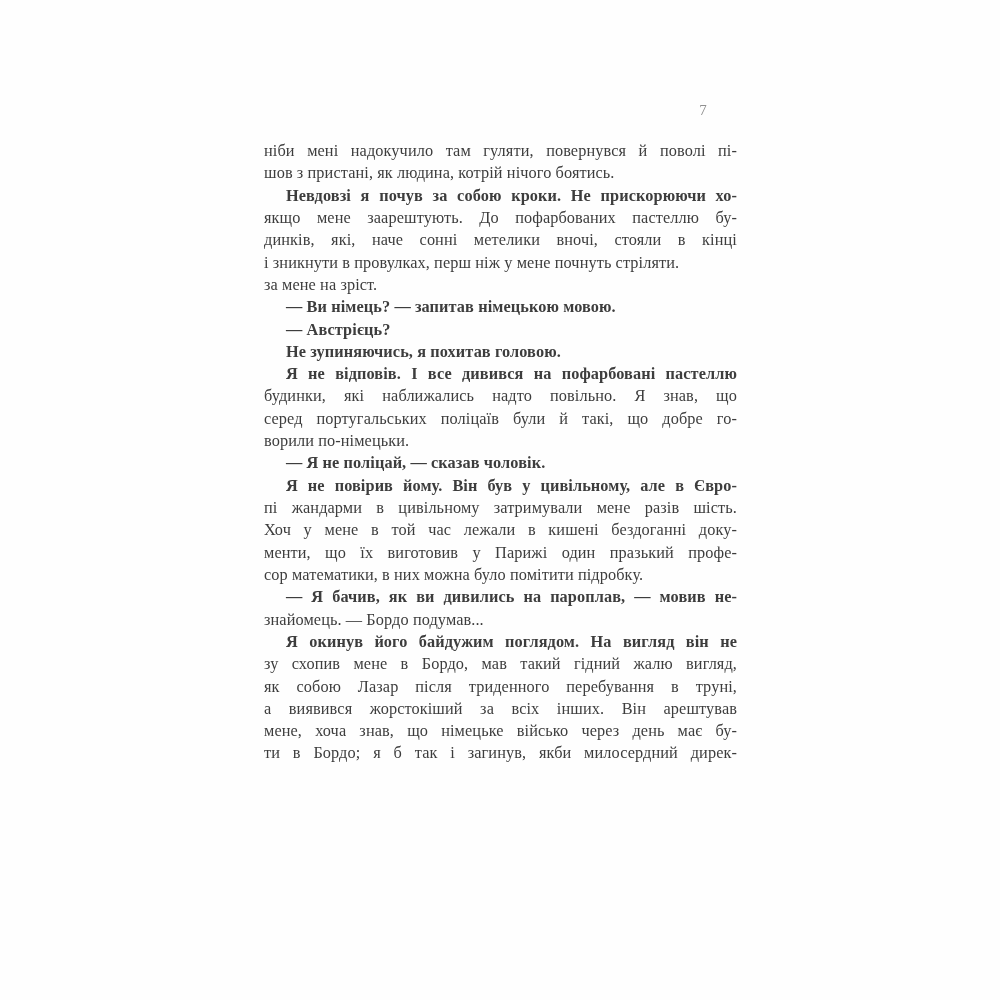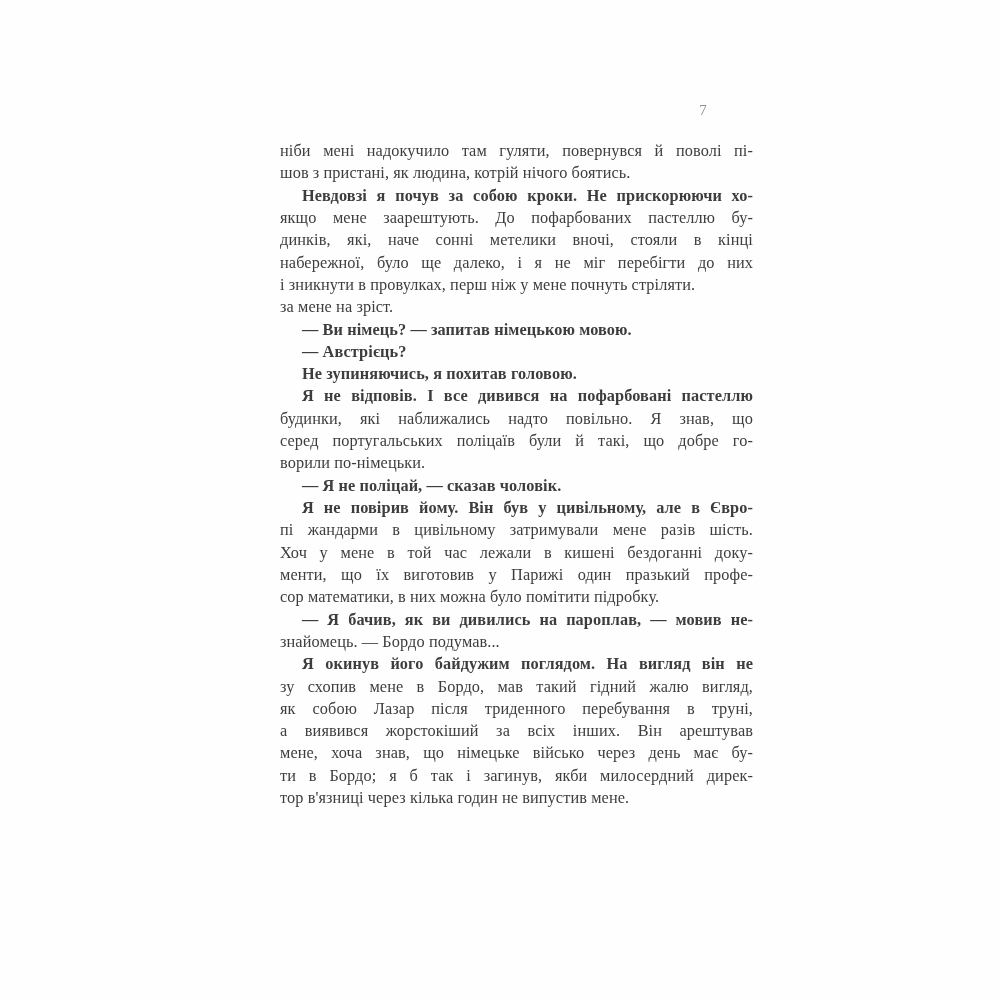--- a/index.html
+++ b/index.html
@@ -20,21 +20,21 @@
     top: 102px;
     left: 688px;
     width: 30px;
     text-align: center;
     font-size: 15px;
     line-height: 17px;
     color: #8f8f8f;
   }
   .text-column {
     position: absolute;
-    left: 280px;
+    left: 264px;
     top: 140px;
     width: 473px;
     font-size: 16.3px;
     color: #3d3d3d;
     letter-spacing: 0.1px;
   }
   .text-line {
     height: 22.32px;
     line-height: 22.32px;
     text-align: justify;
@@ -54,21 +54,20 @@
 <body>
 
 <div class="page">
   <div class="page-number">7</div>
   <div class="text-column">
       <div class="text-line">ніби мені надокучило там гуляти, повернувся й поволі пі-</div>
       <div class="text-line last">шов з пристані, як людина, котрій нічого боятись.</div>
       <div class="text-line indent">Невдовзі я почув за собою кроки. Не прискорюючи хо-</div>
       <div class="text-line">якщо мене заарештують. До пофарбованих пастеллю бу-</div>
       <div class="text-line">динків, які, наче сонні метелики вночі, стояли в кінці</div>
-      <div class="text-line">набережної, було ще далеко, і я не міг перебігти до них</div>
       <div class="text-line last">і зникнути в провулках, перш ніж у мене почнуть стріляти.</div>
       <div class="text-line last">за мене на зріст.</div>
       <div class="text-line indent last">— Ви німець? — запитав німецькою мовою.</div>
       <div class="text-line indent last">— Австрієць?</div>
       <div class="text-line indent last">Не зупиняючись, я похитав головою.</div>
       <div class="text-line indent">Я не відповів. І все дивився на пофарбовані пастеллю</div>
       <div class="text-line">будинки, які наближались надто повільно. Я знав, що</div>
       <div class="text-line">серед португальських поліцаїв були й такі, що добре го-</div>
       <div class="text-line last">ворили по-німецьки.</div>
       <div class="text-line indent last">— Я не поліцай, — сказав чоловік.</div>
@@ -78,15 +77,14 @@
       <div class="text-line">менти, що їх виготовив у Парижі один празький профе-</div>
       <div class="text-line last">сор математики, в них можна було помітити підробку.</div>
       <div class="text-line indent">— Я бачив, як ви дивились на пароплав, — мовив не-</div>
       <div class="text-line last">знайомець. — Бордо подумав...</div>
       <div class="text-line indent">Я окинув його байдужим поглядом. На вигляд він не</div>
       <div class="text-line">зу схопив мене в Бордо, мав такий гідний жалю вигляд,</div>
       <div class="text-line">як собою Лазар після триденного перебування в труні,</div>
       <div class="text-line">а виявився жорстокіший за всіх інших. Він арештував</div>
       <div class="text-line">мене, хоча знав, що німецьке військо через день має бу-</div>
       <div class="text-line">ти в Бордо; я б так і загинув, якби милосердний дирек-</div>
-      <div class="text-line last">тор в'язниці через кілька годин не випустив мене.</div>
     </div>
 </div>
 
 </body></html>

